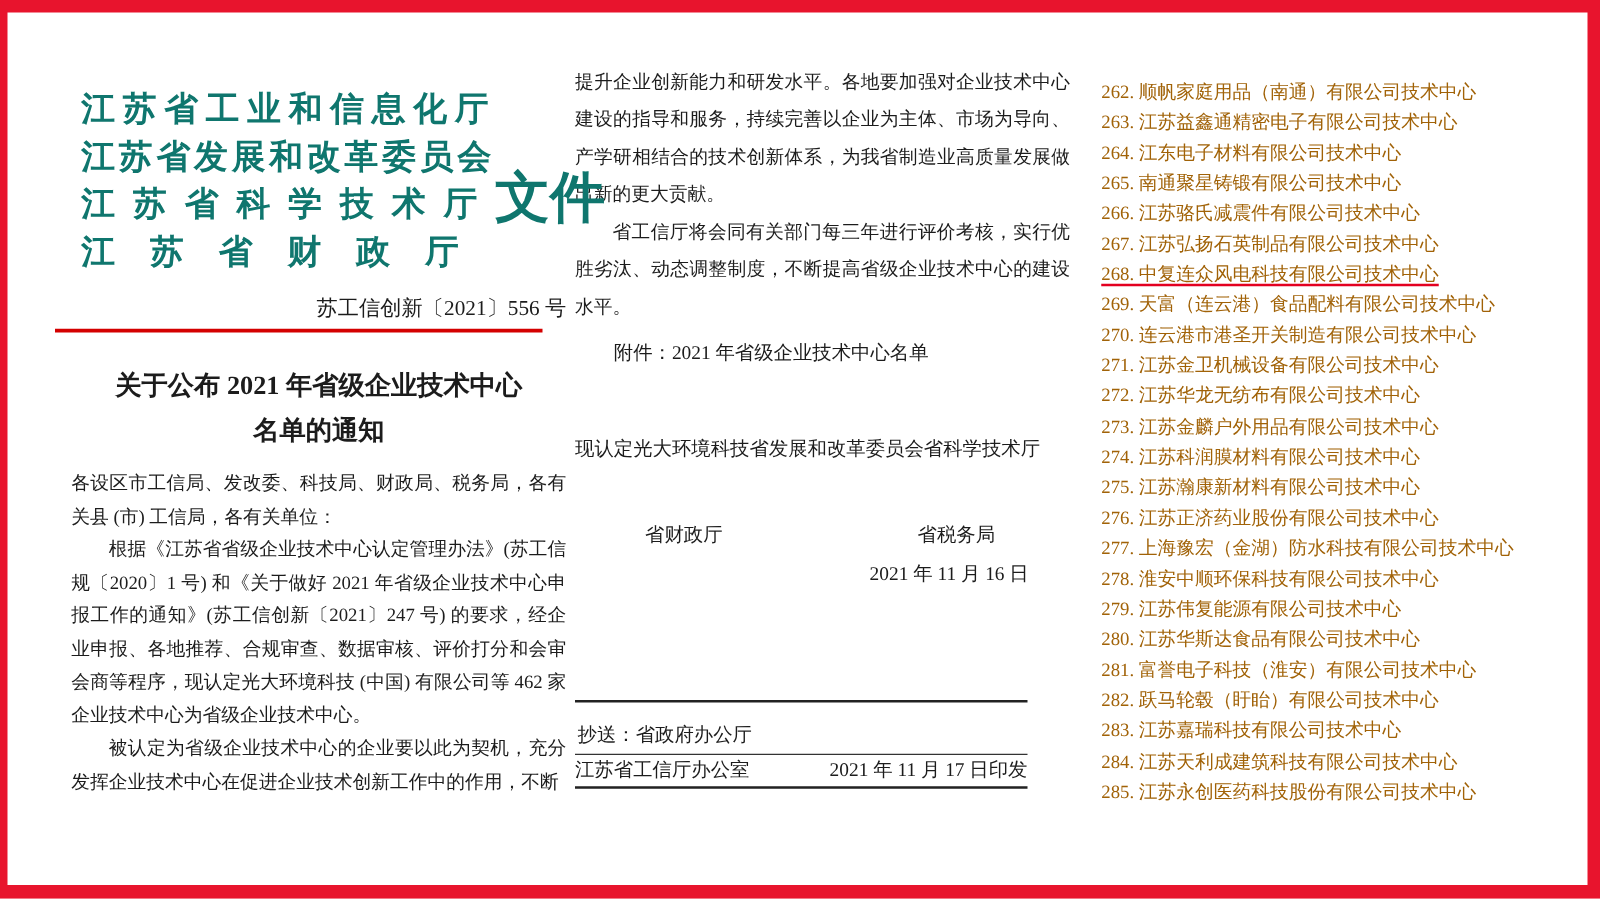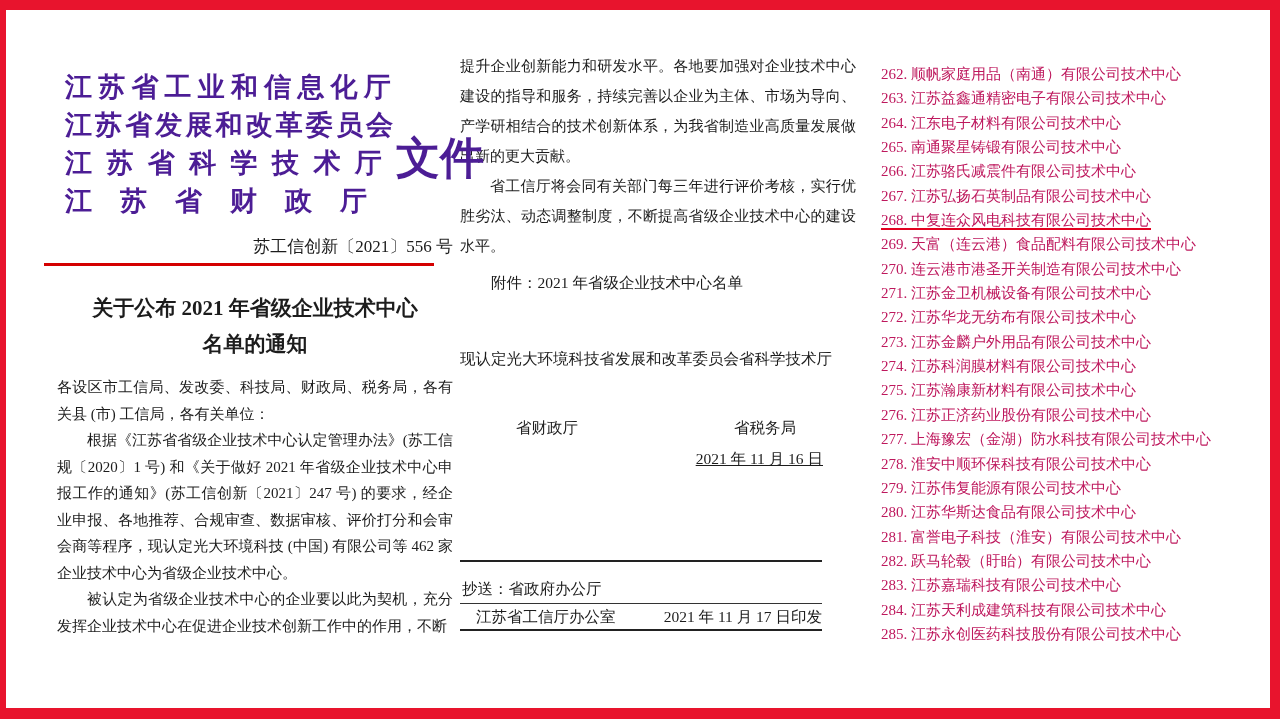--- a/index.html
+++ b/index.html
@@ -9,21 +9,21 @@
     border-width:10px 10px 11px 6px;display:flex;overflow:hidden;
     font-family:"Liberation Serif",serif;color:#1c1c1c;
   }
   .col{box-sizing:border-box;flex-shrink:0;}
   .col-left{width:447px;padding:58px 0 0 51px;}
   .col-mid{width:403px;padding:41px 0 0 7px;}
   .col-right{flex:1 1 auto;padding:52px 10px 0 25px;}
 
   
   .red-head{position:relative;width:340px;margin-left:8px;
-    font-family:Liberation Serif, serif;font-weight:bold;color:#4c1d95;}
+    font-family:Liberation Sans, sans-serif;font-weight:bold;color:#0f766e;}
   .agency{font-size:27px;line-height:38px;white-space:nowrap;overflow:visible;}
   .ls-a{letter-spacing:6.2px;}
   .ls-b{letter-spacing:3.1px;}
   .ls-c{letter-spacing:14.4px;}
   .ls-d{letter-spacing:28px;}
   .ls-e{letter-spacing:0.6px;}
   .doc-word{position:absolute;left:331px;top:69px;font-size:44px;line-height:44px;white-space:nowrap;}
 
   .doc-number{margin-top:16px;width:396px;text-align:right;font-size:17px;line-height:22px;font-family:Liberation Serif, serif;}
   .red-rule{margin-top:5px;margin-left:-13px;width:390px;height:3px;background:#d40000;}
@@ -34,29 +34,29 @@
   .col-mid  .para{line-height:30px;}
   .indent{text-indent:2em;}
   .first-body{margin-top:12px;}
 
   .attach{margin-top:8px;width:396px;font-size:15.5px;text-indent:2em;line-height:28px;}
 
   .sig1{margin-top:52px;width:352px;display:flex;justify-content:space-between;
     font-size:15.5px;white-space:nowrap;}
   .sig2{margin-top:48px;width:352px;box-sizing:border-box;display:flex;
     justify-content:space-between;padding:0 16px 0 56px;font-size:15.5px;}
-  .sig-date{margin-top:10px;width:363px;text-align:right;font-size:15.5px;text-decoration:underline;}
+  .sig-date{margin-top:10px;width:363px;text-align:right;font-size:15.5px;}
 
   .footer{margin-top:90px;width:362px;}
   .hr{height:2px;background:#222222;}
   .hr-thin{height:1px;background:#333333;}
   .cc-line{font-size:15.5px;line-height:28px;padding-left:2px;margin-top:13px;}
-  .issue-line{display:flex;justify-content:space-between;font-size:15.5px;line-height:25px;align-items:flex-start;margin-left:16px;}
+  .issue-line{display:flex;justify-content:space-between;font-size:15.5px;line-height:25px;align-items:flex-start;}
 
-  .list{font-size:15px;line-height:24.35px;color:#be185d;}
+  .list{font-size:15px;line-height:24.35px;color:#a16207;}
   .li{white-space:nowrap;}
   .hl{text-decoration:underline;text-decoration-color:#e30020;
       text-decoration-thickness:1.5px;text-underline-offset:3px;}
 </style>
 </head>
 <body>
 
 <div class="frame">
 
   <div class="col col-left">

